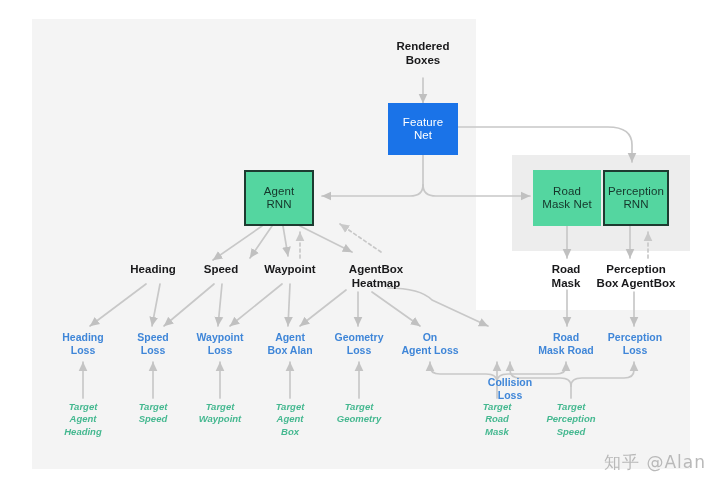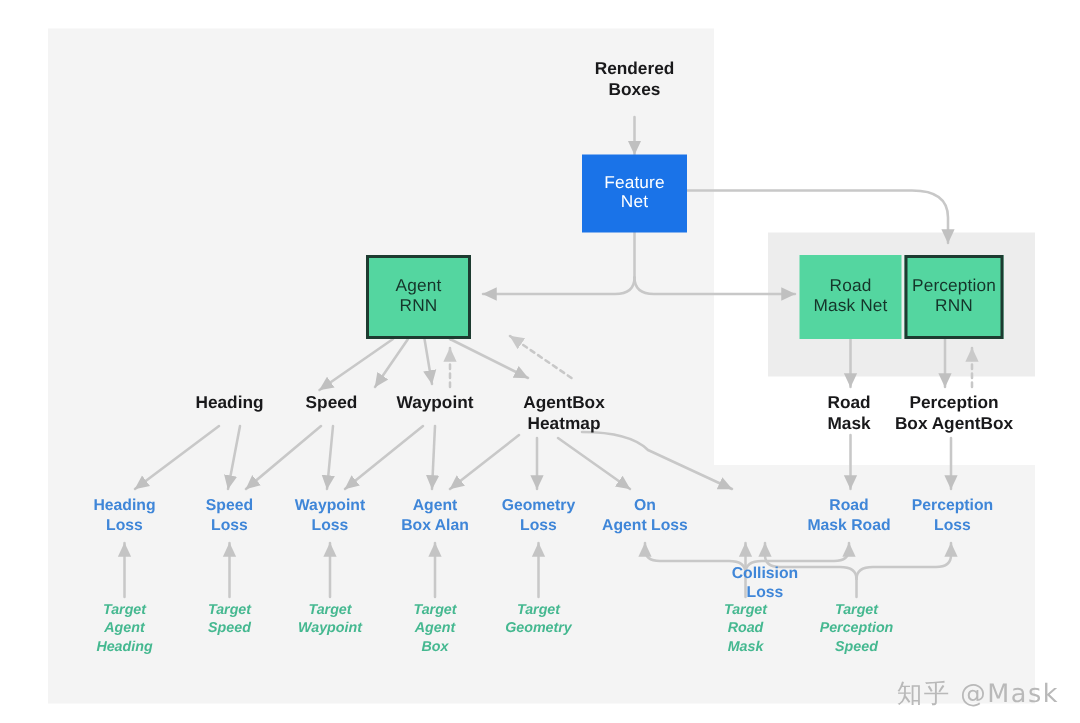--- a/index.html
+++ b/index.html
@@ -292,15 +292,15 @@
     <div>Target</div>
     <div>Road</div>
     <div>Mask</div>
   </div>
   <div class="label label-target" style="left:532px; top:401px; width:78px;">
     <div>Target</div>
     <div>Perception</div>
     <div>Speed</div>
   </div>
 
-  <div id="watermark">知乎 @Mask</div>
+  <div id="watermark">知乎 @Alan</div>
 
 </div>
 
 </body></html>

